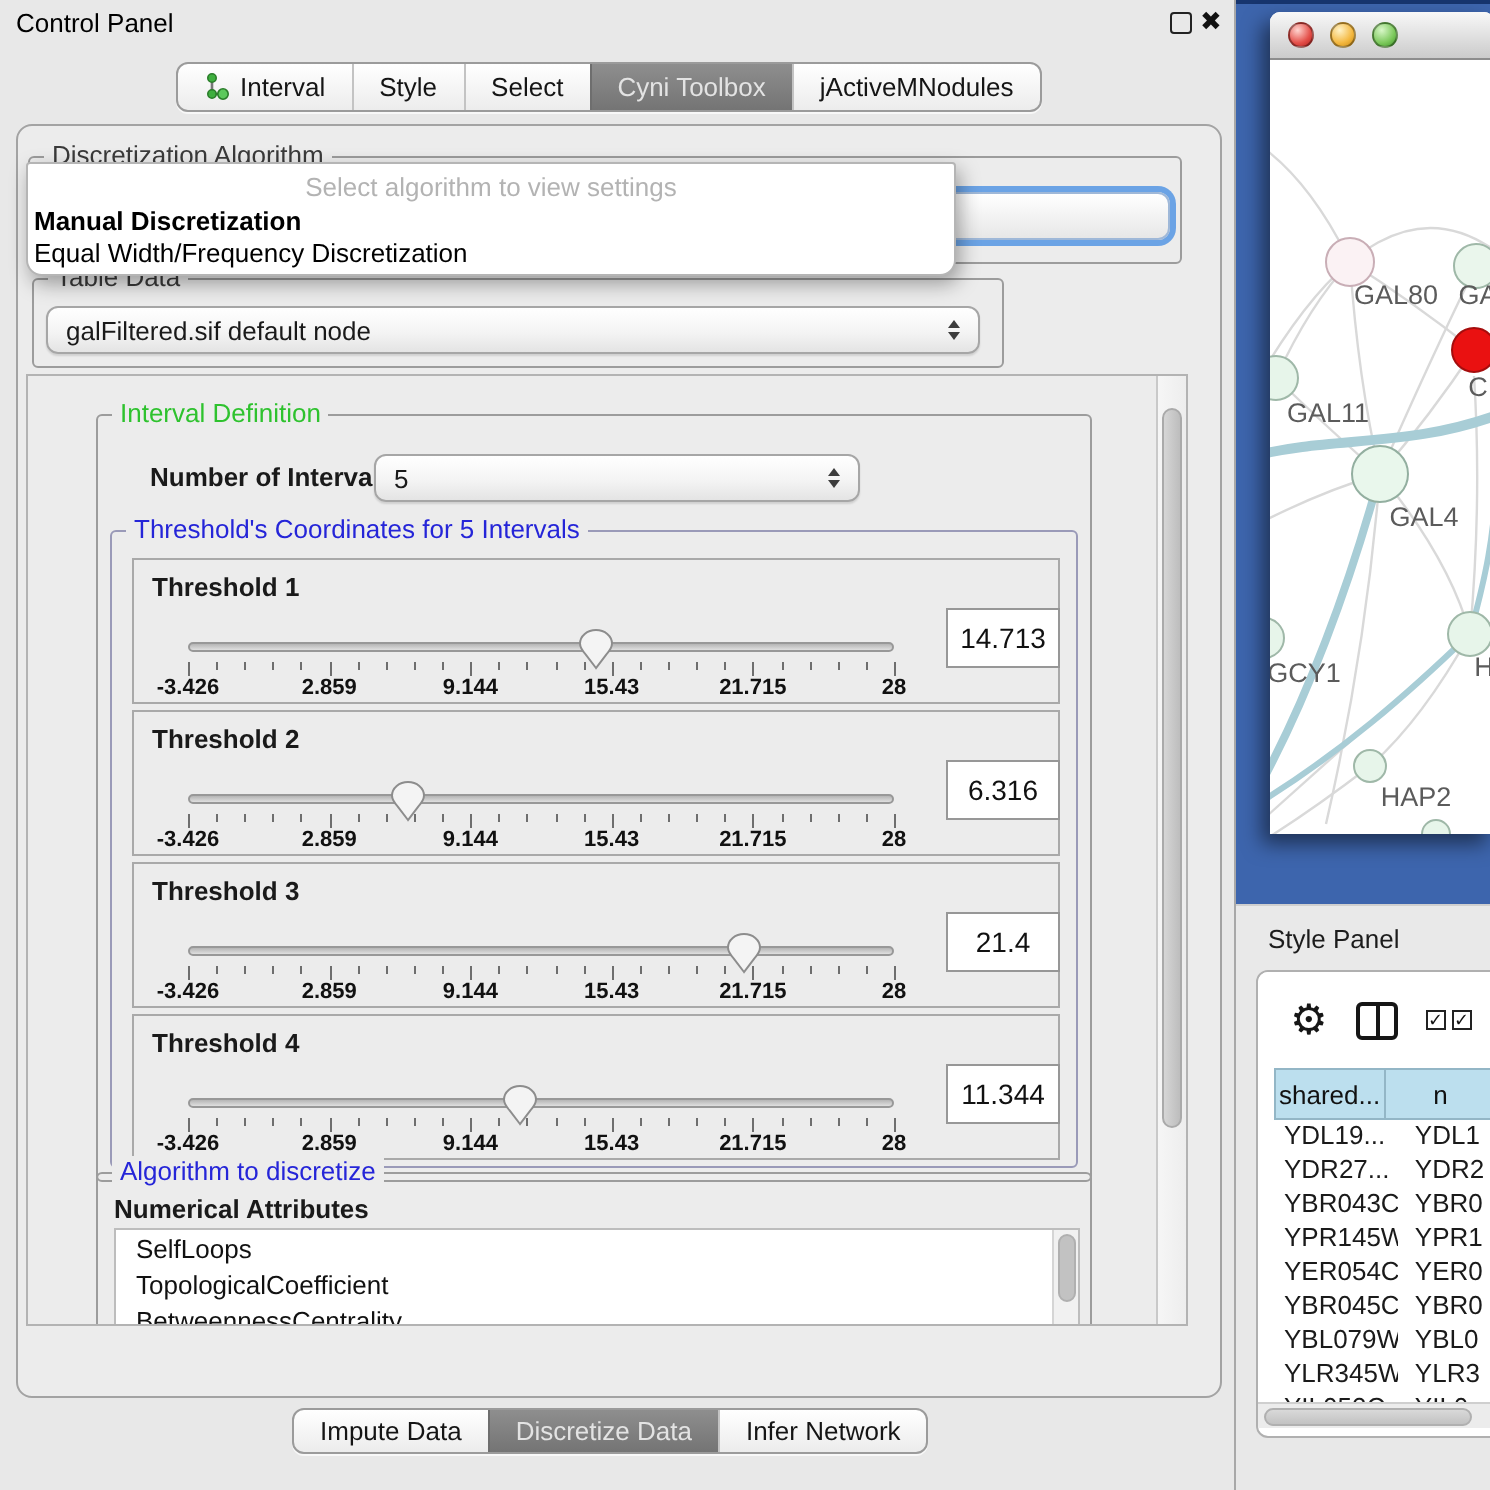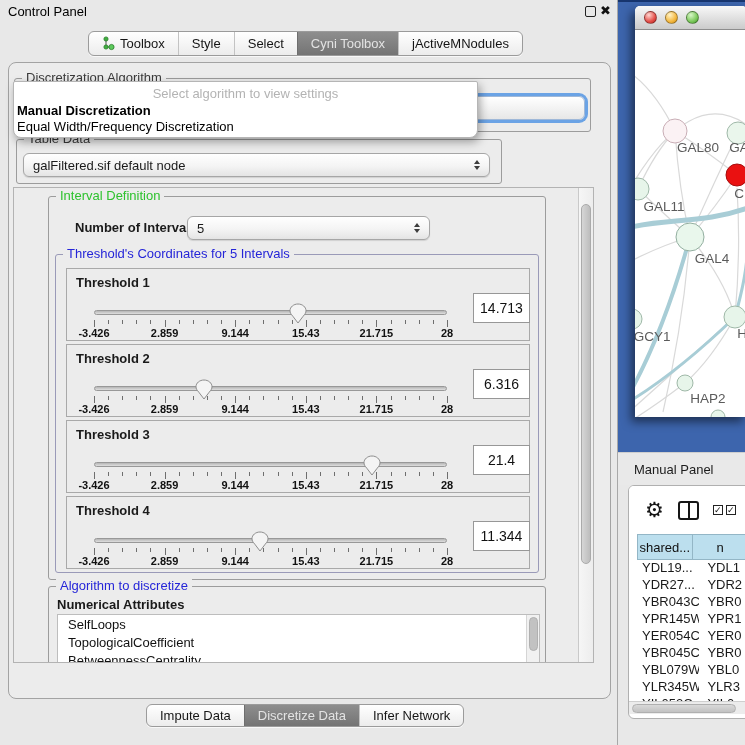--- a/index.html
+++ b/index.html
@@ -114,21 +114,21 @@
     </div>
 
     <div class="seg-control" style="left:88px; top:31px;">
       <div class="seg">
         <svg width="13" height="15" viewBox="0 0 13 15">
           <path d="M4 3 L4 11 M4 11 L9 11" stroke="#777" stroke-width="1.3" fill="none"></path>
           <circle cx="4" cy="3" r="2.1" fill="#3faf3f" stroke="#2a7d2a" stroke-width="0.8"></circle>
           <circle cx="4" cy="11" r="2.1" fill="#3faf3f" stroke="#2a7d2a" stroke-width="0.8"></circle>
           <circle cx="9.5" cy="11" r="2.6" fill="#5cc95c" stroke="#2a7d2a" stroke-width="0.8"></circle>
         </svg>
-        <span>Toolbox</span>
+        <span>Interval</span>
       </div>
       <div class="seg">
           <span>Style</span>
         </div>
       <div class="seg">
           <span>Select</span>
         </div>
       <div class="seg selected">
           <span>Cyni Toolbox</span>
         </div>
@@ -156,21 +156,21 @@
         <span>galFiltered.sif default node</span>
         <span class="arrows">
             <span class="tri-up"></span>
             <span class="tri-down"></span>
           </span>
       </div>
     </div>
 
     <div class="scrollpane">
 
-      <div class="group" style="left:34px; top:8px; width:498px; height:384px;padding-left:20px;">
+      <div class="group" style="left:34px; top:19px; width:498px; height:384px;padding-left:20px;">
         <span class="group-title gt-green">Interval Definition</span>
 
         <span class="num-label" style="left:26px; top:23px;">Number of Intervals</span>
         <div class="combo" style="position:absolute; left:138px; top:19px; width:243px;">
           <span>5</span>
           <span class="arrows">
               <span class="tri-up"></span>
               <span class="tri-down"></span>
             </span>
         </div>
@@ -459,21 +459,21 @@
                 <text x="17" y="311" text-anchor="middle" font-size="13.5" fill="#5b5b5b">GCY1</text>
                 <text x="107" y="308" text-anchor="middle" font-size="13.5" fill="#5b5b5b">H</text>
                 <text x="73" y="373" text-anchor="middle" font-size="13.5" fill="#5b5b5b">HAP2</text>
               </g>
           </svg>
         </div>
       </div>
     </div>
 
     <div class="table-panel-bar">
-      <span class="table-panel-title">Manual Panel</span>
+      <span class="table-panel-title">Style Panel</span>
     </div>
 
     <div class="table-card">
       <div class="tbl-toolbar">
         <span class="gear">⚙</span>
         <span class="split-icon"></span>
         <span style="display:flex; gap:3px;">
           <span class="cbx">✓</span>
           <span class="cbx">✓</span>
         </span>

